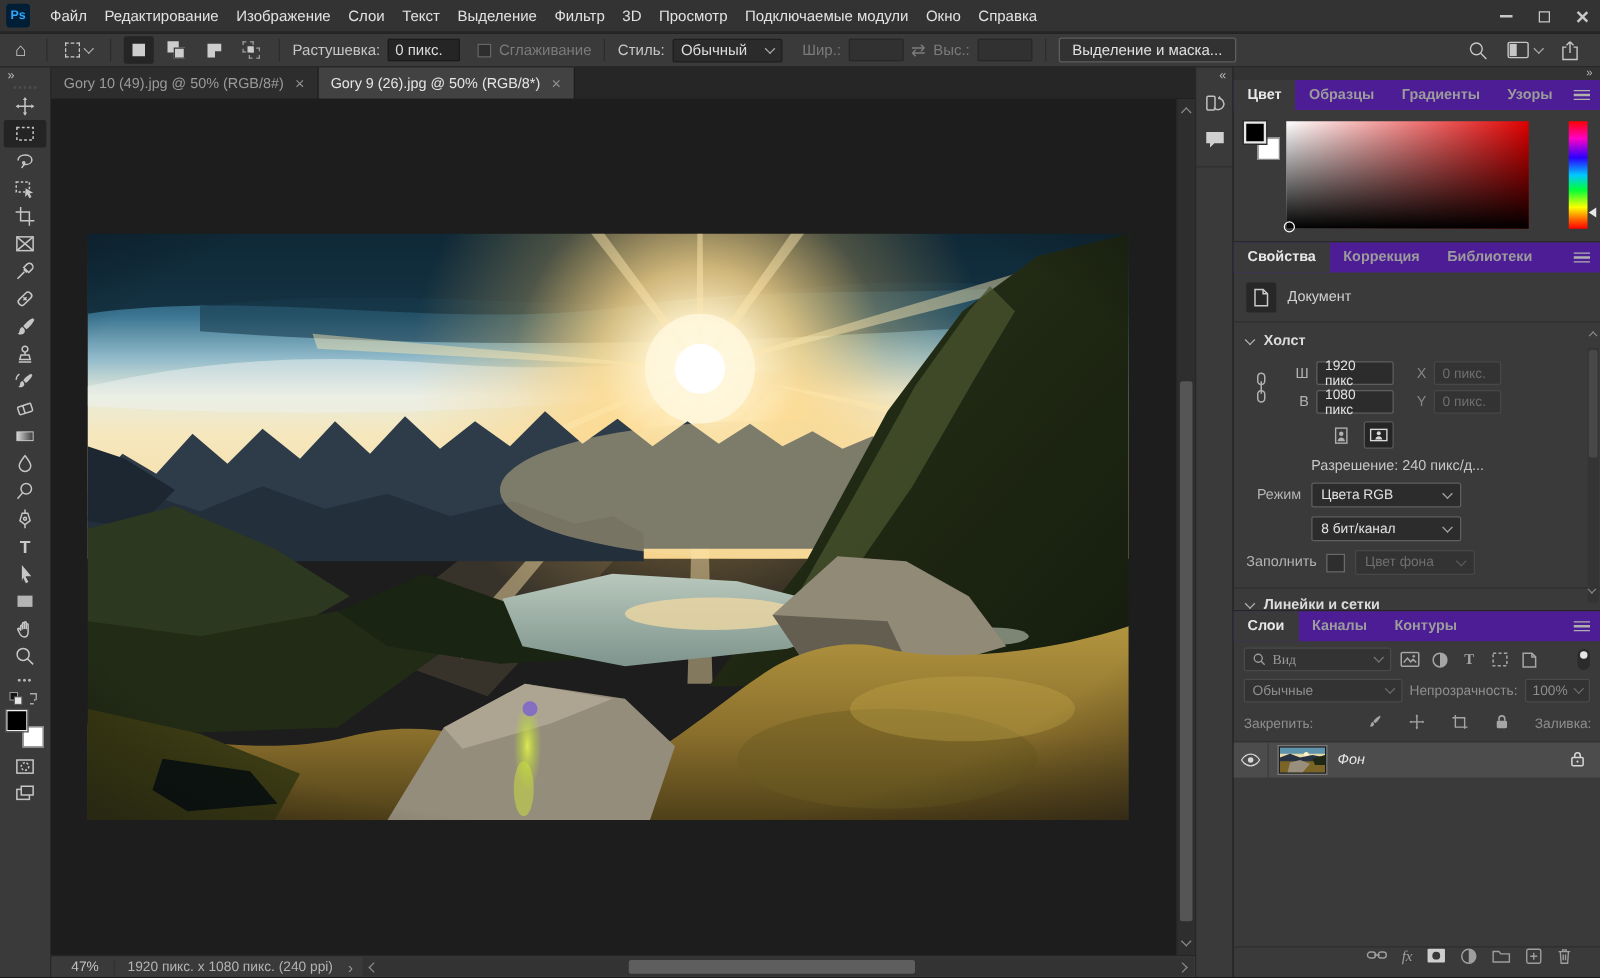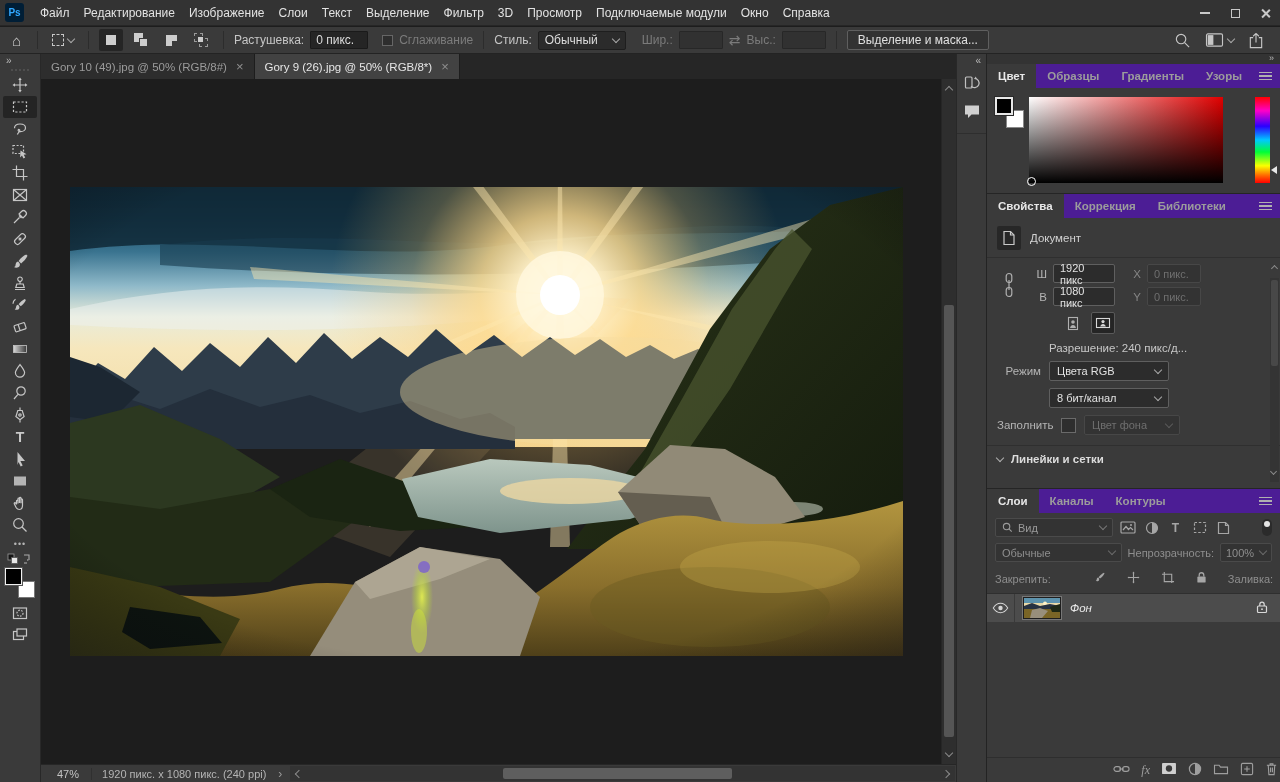--- a/index.html
+++ b/index.html
@@ -178,21 +178,21 @@
   .p-div { border-top:1px solid #2f2f2f; margin-top:10px; }
   .p-scroll { position:absolute; right:1px; top:60px; bottom:6px; width:9px; background:#343434; }
   .p-scroll .thumb { position:absolute; left:1px; right:1px; top:2px; height:42%; background:#484848; border-radius:2px; }
   .p-upchev { position:absolute; right:3px; top:48px; width:5px; height:5px;
               border-right:1.3px solid #8a8a8a; border-bottom:1.3px solid #8a8a8a; transform:rotate(-135deg); }
   .p-dnchev { position:absolute; right:4px; bottom:14px; width:5px; height:5px;
               border-right:1.3px solid #8a8a8a; border-bottom:1.3px solid #8a8a8a; transform:rotate(45deg); }
 
   
   .layers { flex:1; display:flex; flex-direction:column; border-bottom:none; min-height:0; }
-  .l-filter { display:flex; align-items:center; gap:5px; padding:5px 8px 4px; }
+  .l-filter { display:flex; align-items:center; gap:5px; padding:5px 8px 4px;font-family:Liberation Serif, serif; }
   .l-search { width:118px; height:19px; background:#333; border:1px solid #4a4a4a; border-radius:2px;
               display:flex; align-items:center; gap:5px; padding:0 6px; color:#9a9a9a; font-size:11px; }
   .l-search .chev { margin-left:auto; border-color:#777; }
   .l-fico { width:19px; height:17px; display:flex; align-items:center; justify-content:center; }
   .l-fico svg { stroke:#a6a6a6; fill:none; stroke-width:1.2; }
   .l-toggle { margin-left:auto; width:10px; height:17px; background:#2b2b2b; border-radius:5px; position:relative; }
   .l-toggle::before { content:""; position:absolute; left:2px; top:2px; width:6px; height:6px;
                       border-radius:50%; background:#e4e4e4; }
   .l-blend { display:flex; align-items:center; gap:6px; padding:2px 8px 4px; color:#8e8e8e; font-size:11px; }
   .l-bsel { flex:1; height:19px; background:#333; border:1px solid #4a4a4a; border-radius:2px;
@@ -205,22 +205,22 @@
   .checker { width:12px; height:12px;
              background-image:linear-gradient(45deg,#9a9a9a 25%,transparent 25%,transparent 75%,#9a9a9a 75%),
                               linear-gradient(45deg,#9a9a9a 25%,transparent 25%,transparent 75%,#9a9a9a 75%);
              background-size:6px 6px; background-position:0 0,3px 3px; }
   .l-list { flex:1; min-height:0; }
   .layer-row { height:28px; background:#4c4c4c; display:flex; align-items:center; }
   .eye-cell { width:28px; height:100%; border-right:1px solid #3a3a3a; display:flex; align-items:center; justify-content:center; }
   .l-thumb { width:38px; height:22px; margin:0 9px 0 8px; border:1px solid #1e1e1e; outline:1px solid #777; }
   .l-name { font-style:italic; color:#e8e8e8; font-size:11.5px; }
   .l-lockicon { margin-left:auto; margin-right:12px; }
-  .l-footer { height:25px; border-top:1px solid #2e2e2e; display:flex; align-items:center; justify-content:flex-end;
-              gap:11px; padding-right:2px; flex:none; }
+  .l-footer { height:25px; border-top:1px solid #2e2e2e; display:flex; justify-content:flex-end;
+              gap:11px; padding-right:22px; flex:none; }
   .l-footer svg { stroke:#9e9e9e; fill:none; stroke-width:1.2; }
   .fx { color:#9e9e9e; font-style:italic; font-size:12px; font-family:"Liberation Serif","DejaVu Serif",serif; }
 </style>
 </head>
 <body>
 
 <div class="app">
 
   <header class="menubar">
     <div class="ps-logo">Ps</div>
@@ -657,20 +657,24 @@
         <div class="props-body">
           <div class="p-docrow">
             <span class="p-docicon">
               <svg width="14" height="16" viewBox="0 0 14 16">
                   <path d="M2 1.5h6.5l3.5 3.5v9.5H2z" stroke="#c9c9c9" fill="none" stroke-width="1.2"></path>
                   <path d="M8.5 1.5V5H12" stroke="#c9c9c9" fill="none" stroke-width="1.2"></path>
                 </svg>
             </span>
             <span style="color:#d2d2d2">Документ</span>
           </div>
+          <div class="p-section">
+            <span class="p-chev"></span>
+            <span>Холст</span>
+          </div>
           <div class="p-grid">
             <span class="p-link">
               <svg width="12" height="26" viewBox="0 0 12 26">
                   <rect x="3.2" y="1.5" width="5.6" height="9" rx="2.8" stroke="#b0b0b0" fill="none" stroke-width="1.2"></rect>
                   <rect x="3.2" y="15.5" width="5.6" height="9" rx="2.8" stroke="#b0b0b0" fill="none" stroke-width="1.2"></rect>
                   <path d="M6 8v10" stroke="#b0b0b0" stroke-width="1.2"></path>
                 </svg>
             </span>
             <div class="p-row">
               <span class="p-lab">Ш</span>

